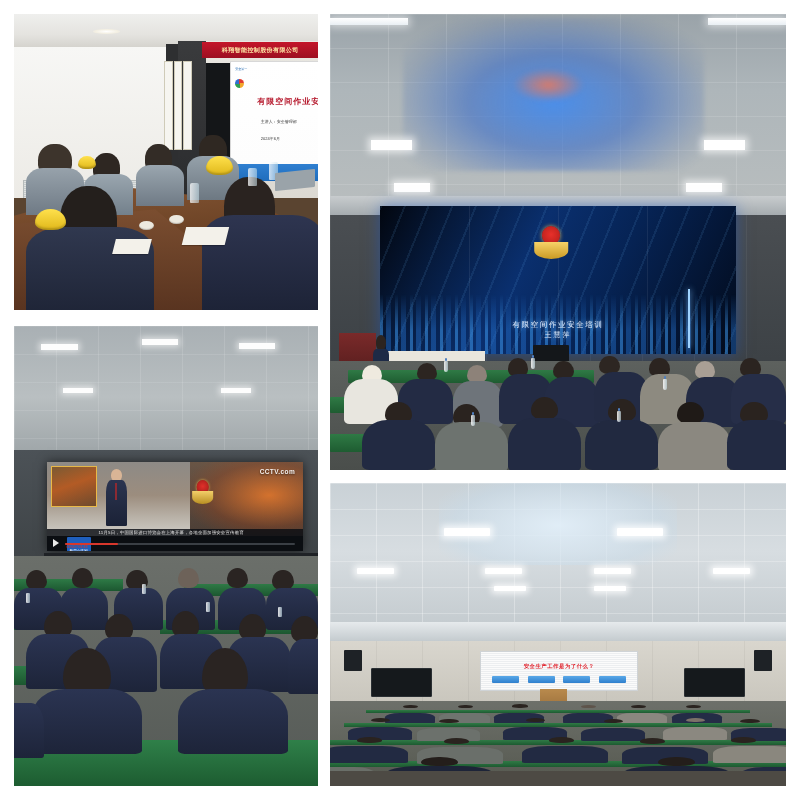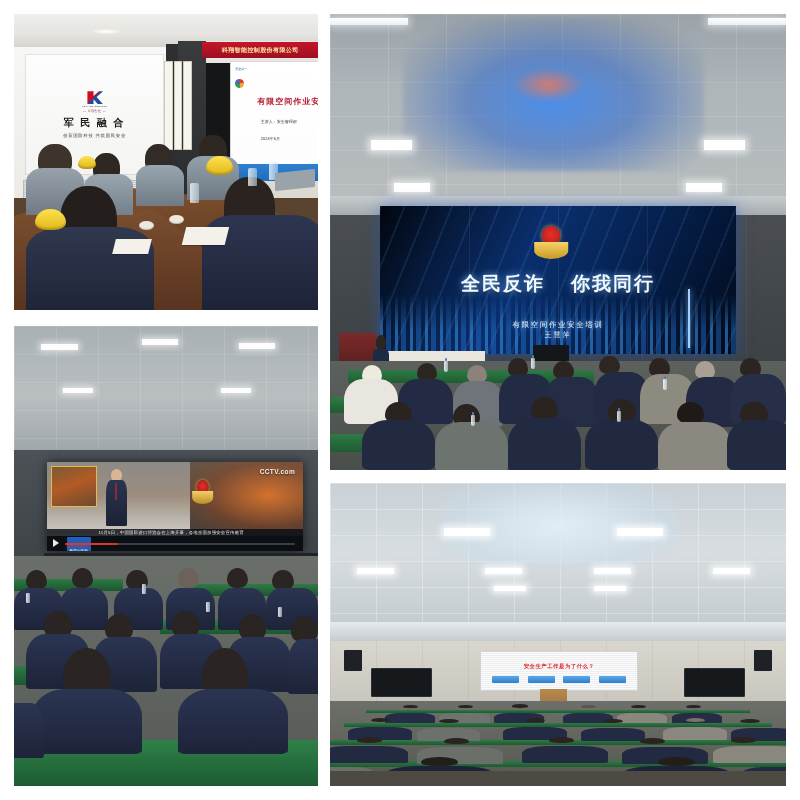--- a/index.html
+++ b/index.html
@@ -220,27 +220,20 @@
 </style>
 </head>
 <body>
 
 <div class="collage">
 
   <div class="photo" id="photo-meeting-room">
     <div class="mr-ceiling"></div>
     <div class="mr-wallL"></div>
 
-    <div class="mr-poster">
-      <div class="mr-logo"></div>
-      <div class="mr-logo-en">KEXIANG CONTROL</div>
-      <div class="mr-logo-cn">— 科翔智控 —</div>
-      <div class="mr-poster-title">军 民 融 合</div>
-      <div class="mr-poster-sub">创新国防科技  共筑国民安全</div>
-    </div>
 
     <div class="mr-blind"></div>
     <div class="mr-doorframe"></div>
     <div class="mr-dark"></div>
     <div class="mr-certs">
       <div class="mr-cert"></div>
       <div class="mr-cert"></div>
       <div class="mr-cert"></div>
     </div>
     <div class="mr-wallR"></div>
@@ -309,24 +302,20 @@
 
     <div class="hl-led">
       <div class="hl-seam" style="left:25%"></div>
       <div class="hl-seam" style="left:50%"></div>
       <div class="hl-seam" style="left:75%"></div>
       <div class="hl-city"></div>
       <div class="hl-tower"></div>
       <div class="hl-emblem">
         <div class="e-star"></div>
         <div class="e-wing"></div>
-      </div>
-      <div class="hl-title">
-        <span>全民反诈</span>
-        <span>你我同行</span>
       </div>
       <div class="hl-org">
         <div>有限空间作业安全培训</div>
         <div>王慧萍</div>
       </div>
     </div>
 
     <div class="hl-podium"></div>
     <div class="hl-deskwhite"></div>
     <div class="hl-speaker">

